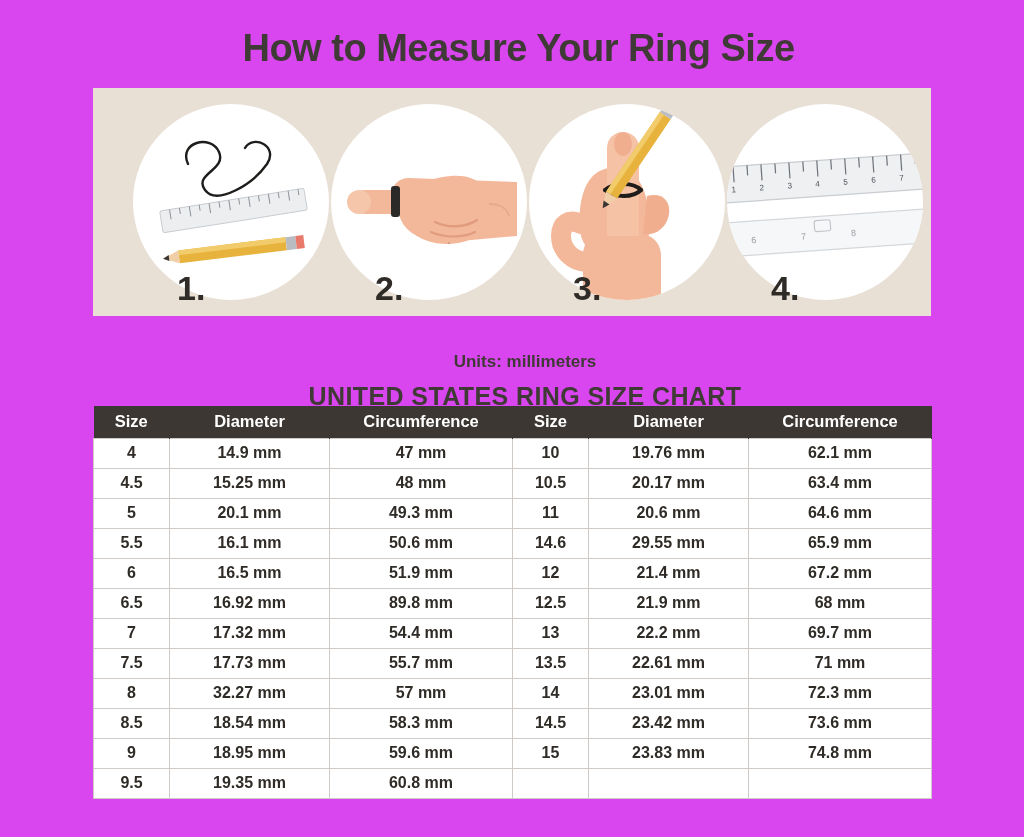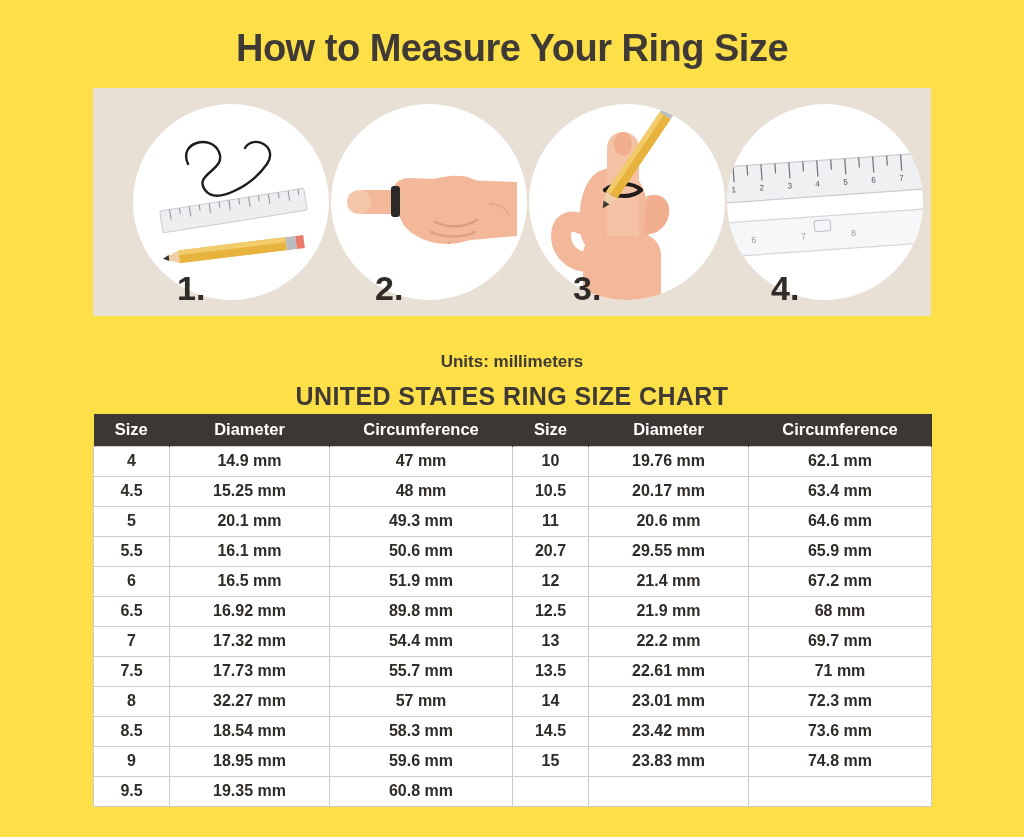--- a/index.html
+++ b/index.html
@@ -8,22 +8,23 @@
     padding: 0;
     width: 1024px;
     height: 837px;
     background: #ffffff;
     font-family: "Liberation Sans", sans-serif;
   }
   .page {
     position: relative;
     width: 1024px;
     height: 837px;
-    background: #fde047;
+    background: #d946ef;
     overflow: hidden;
+    padding-left: 13px;
   }
 
   
   .main-title {
     text-align: center;
     font-size: 38px;
     font-weight: bold;
     color: #3f3a35;
     letter-spacing: -0.5px;
     margin: 28px 0 0 0;
@@ -98,21 +99,20 @@
   .table-wrap {
     position: absolute;
     left: 93px;
     top: 406px;
     width: 838px;
   }
   table {
     border-collapse: collapse;
     width: 838px;
     table-layout: fixed;
-    margin-top: 8px;
   }
   thead th {
     background: #3c3733;
     color: #ffffff;
     font-size: 16.5px;
     font-weight: bold;
     height: 32px;
     text-align: center;
     border-right: 1px solid #3c3733;
   }
@@ -321,21 +321,21 @@
           <td>20.1 mm</td>
           <td>49.3 mm</td>
           <td>11</td>
           <td>20.6 mm</td>
           <td>64.6 mm</td>
         </tr>
         <tr>
           <td>5.5</td>
           <td>16.1 mm</td>
           <td>50.6 mm</td>
-          <td>20.7</td>
+          <td>14.6</td>
           <td>29.55 mm</td>
           <td>65.9 mm</td>
         </tr>
         <tr>
           <td>6</td>
           <td>16.5 mm</td>
           <td>51.9 mm</td>
           <td>12</td>
           <td>21.4 mm</td>
           <td>67.2 mm</td>

